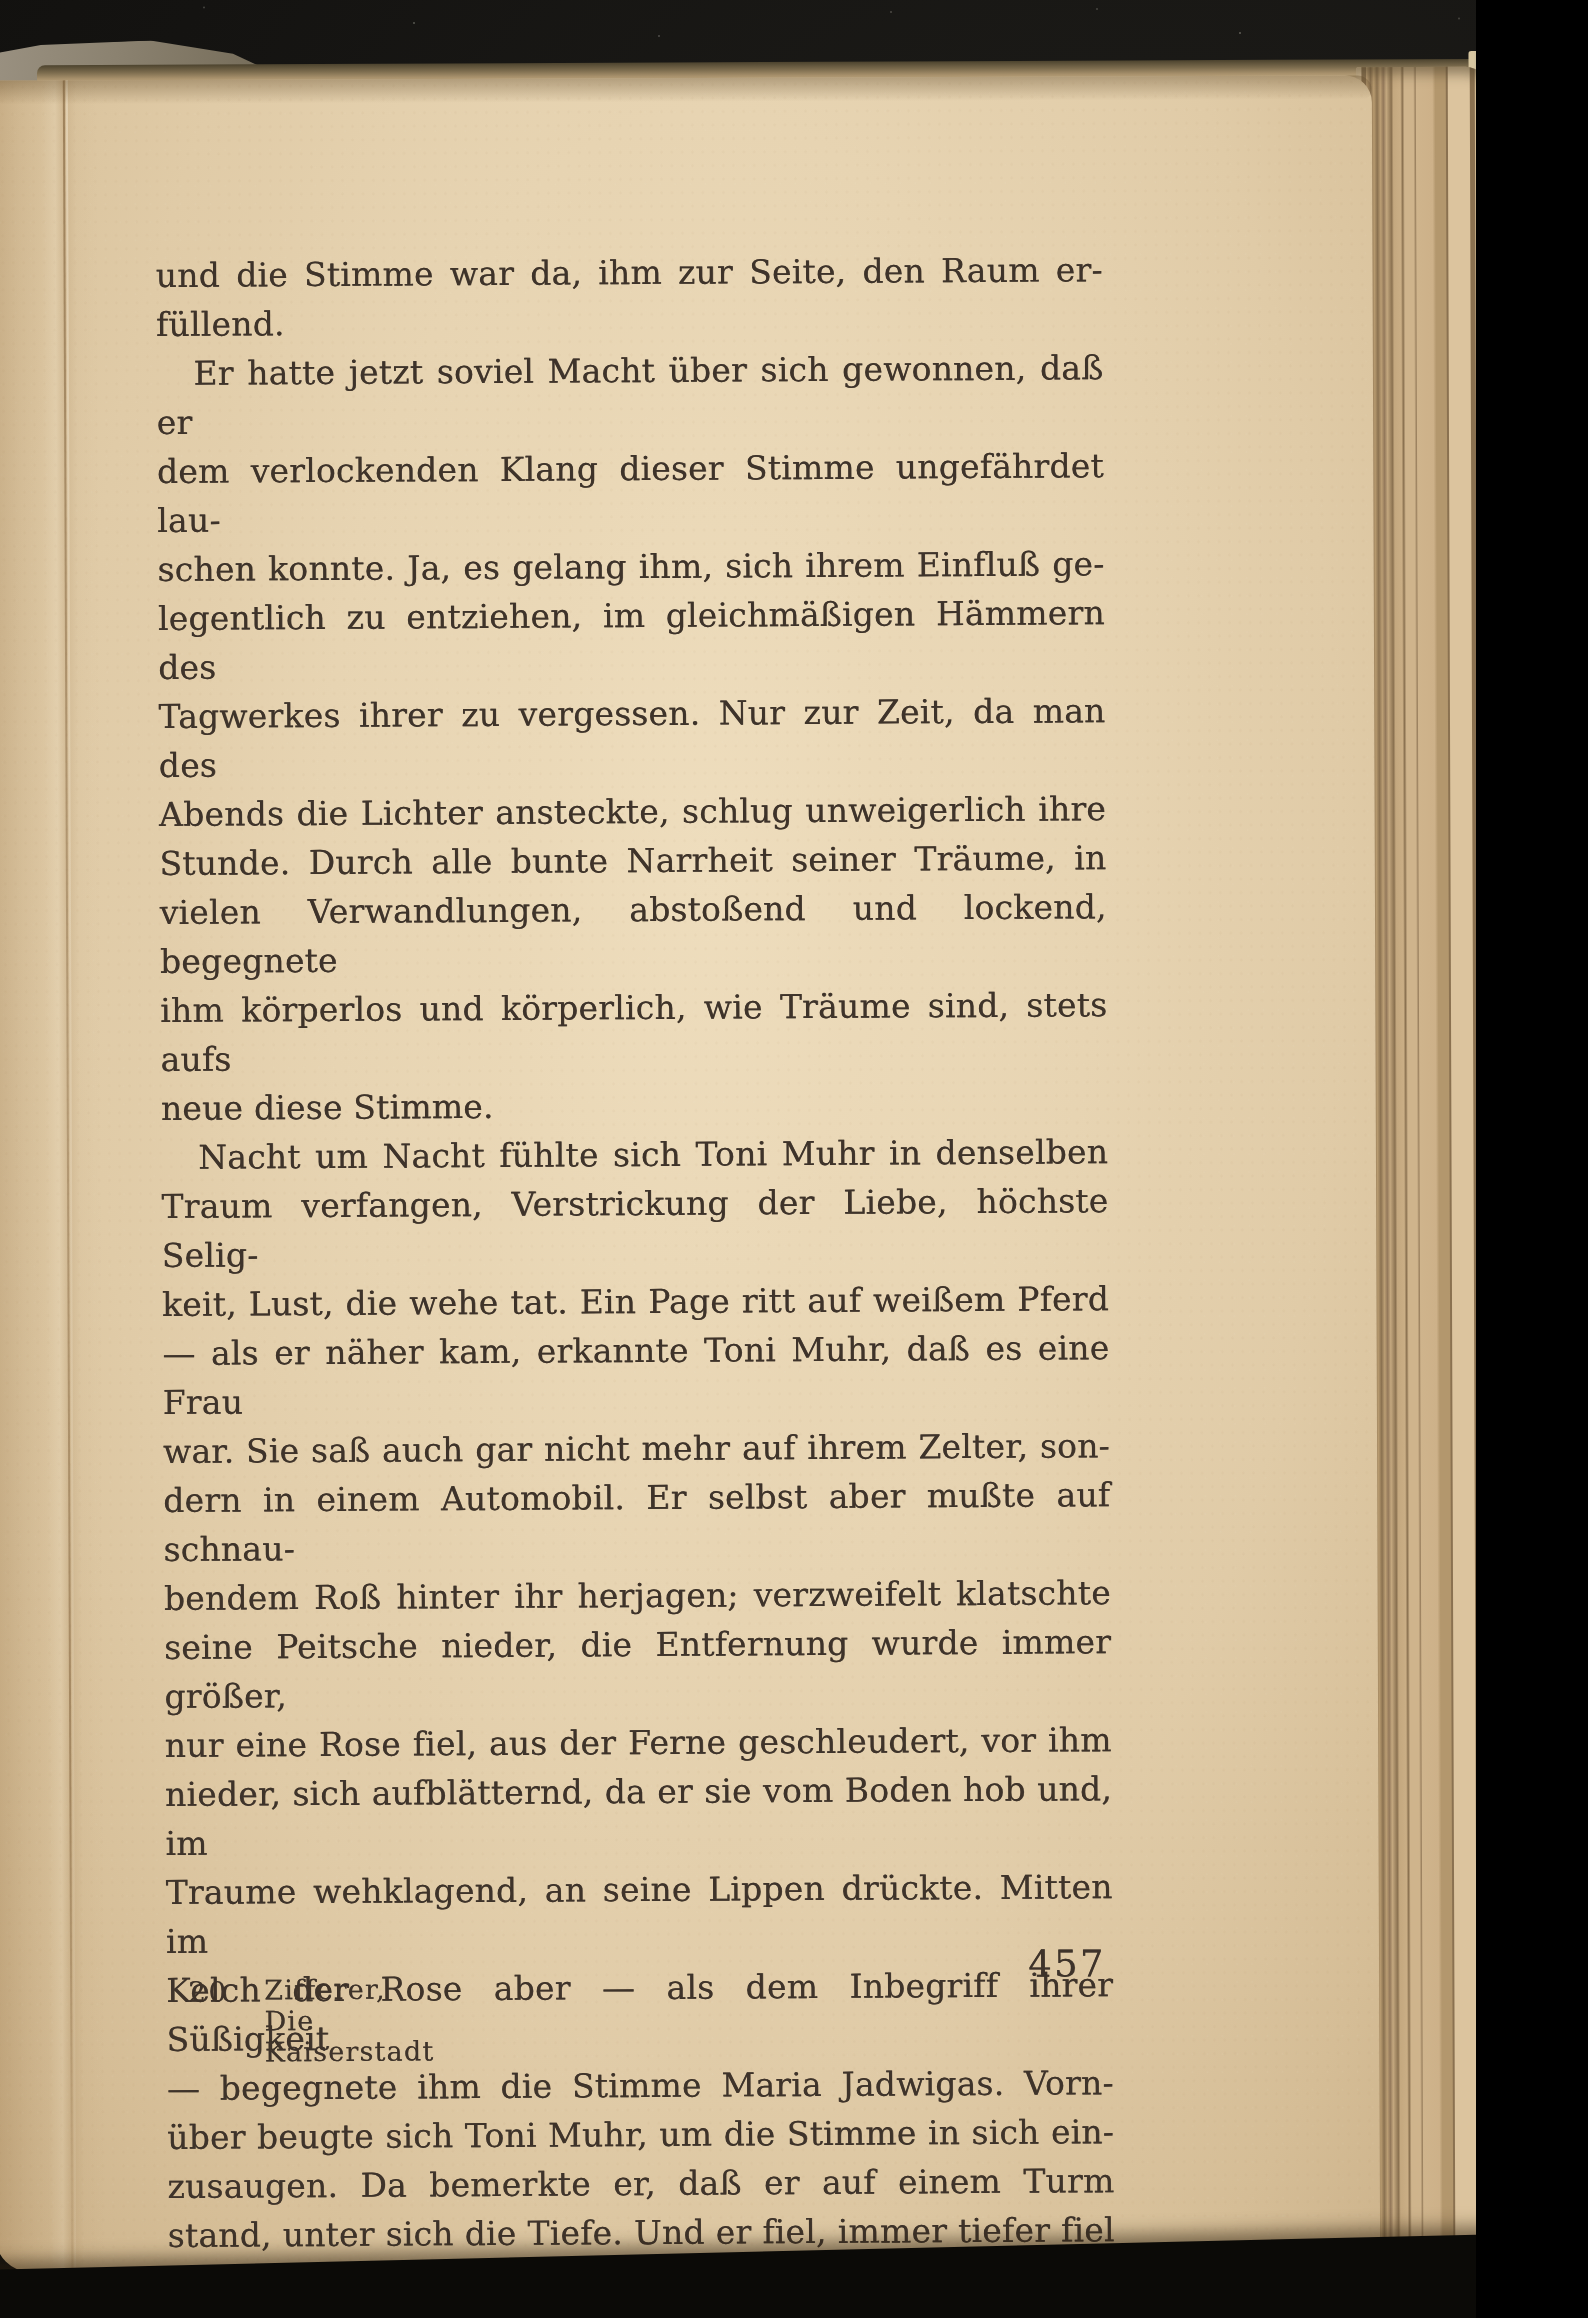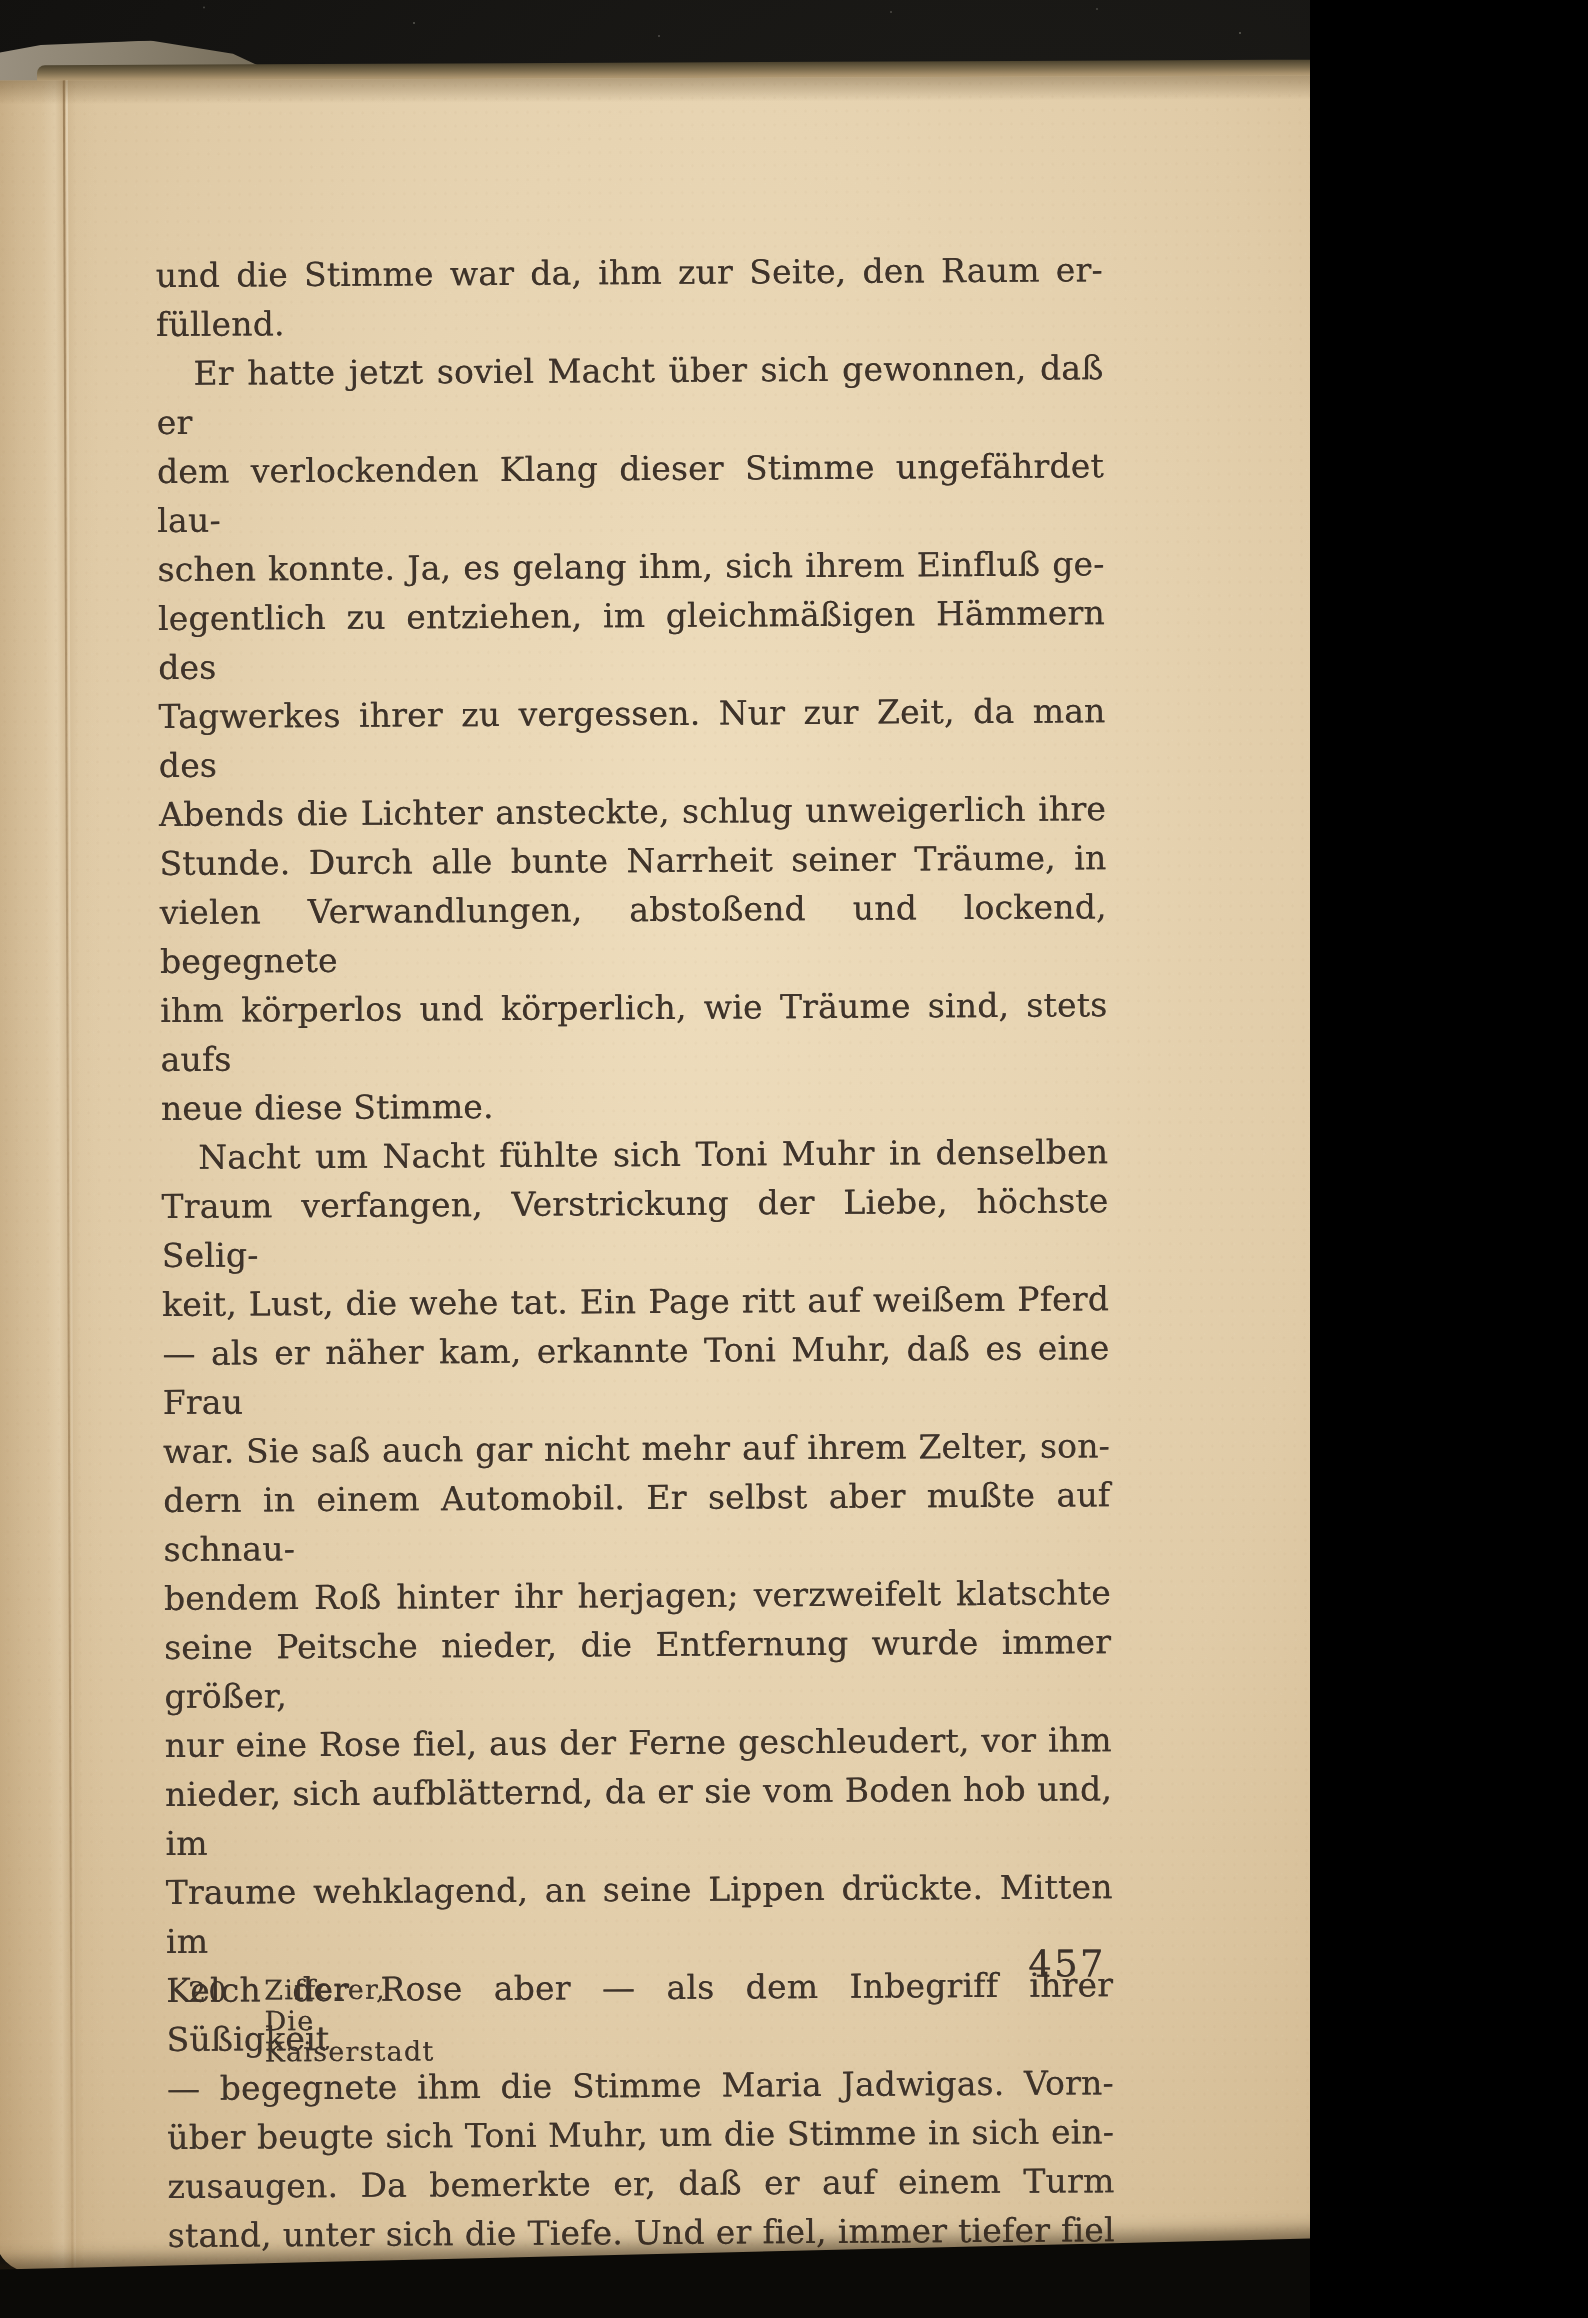--- a/index.html
+++ b/index.html
@@ -1,18 +1,18 @@
 <!DOCTYPE html>
 <html style="font-size:12.7px"><head>
 <meta charset="utf-8">
 <style>
   html, body { margin: 0; padding: 0; background: #000; }
   .photo {
     position: relative;
-    width: 1310px;
+    width: 1476px;
     height: 2319px;
     overflow: hidden;
     background:
       radial-gradient(ellipse at 78% 40%, #232220 0%, #1b1a17 38%, #141311 75%, #100f0d 100%);
     font-family: "DejaVu Serif", serif;
   }
 
   
   .speckles {
     position: absolute; left: 0; top: 0; width: 1.6px; height: 1.6px;

